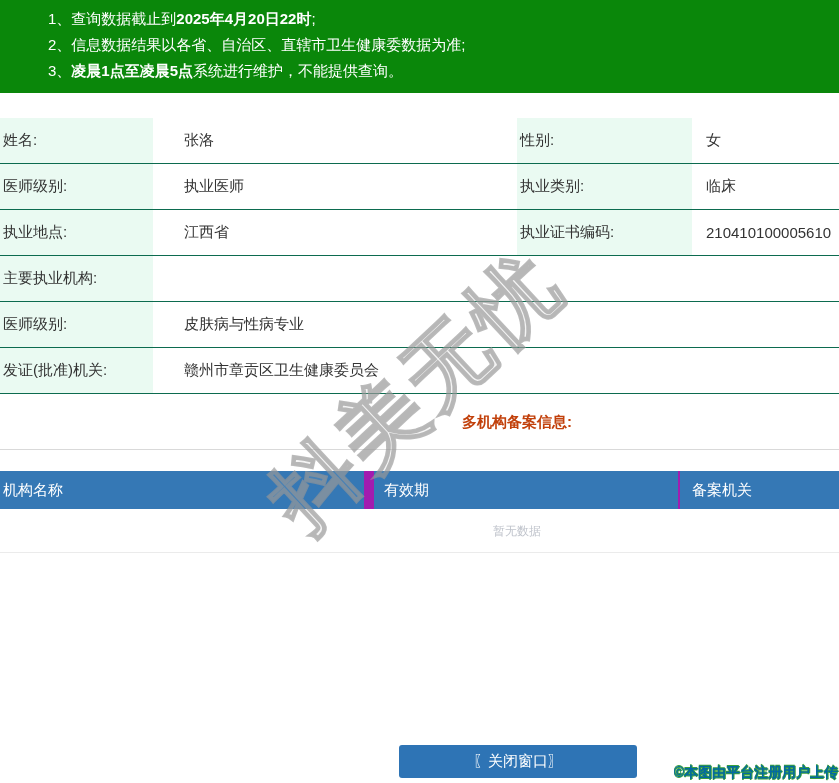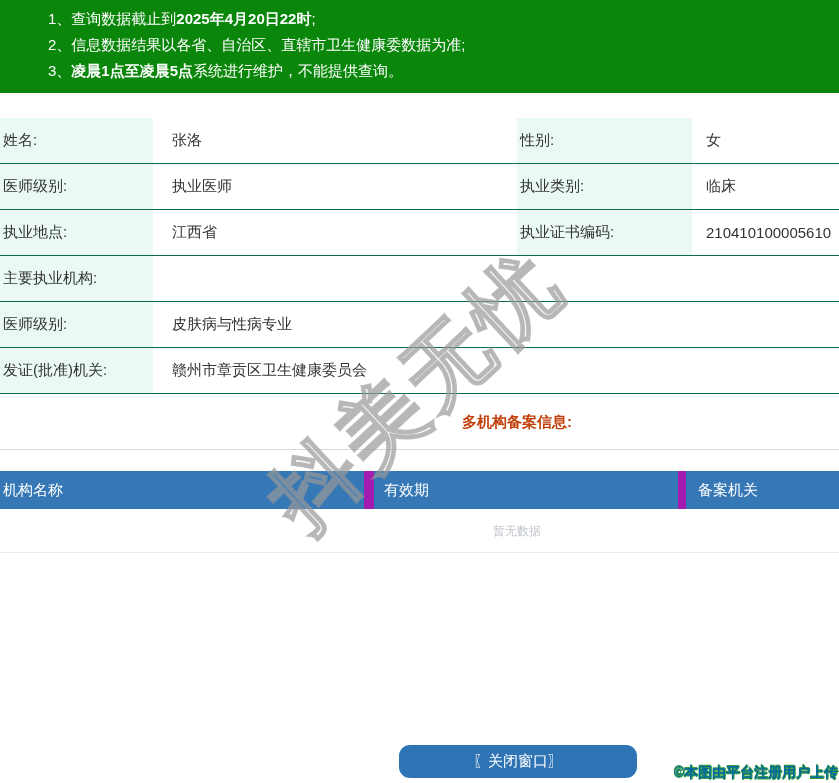--- a/index.html
+++ b/index.html
@@ -22,21 +22,21 @@
   .info-table { position:absolute; top:118px; left:0; width:839px; }
   .irow {
     display:flex; height:46px; box-sizing:border-box;
     border-bottom:1px solid #0c6b4f; align-items:stretch;
     font-size:15px; color:#333;
   }
   .cell-label {
     width:153px; background:#eafaf2; display:flex; align-items:center;
     padding-left:3px; box-sizing:border-box; flex-shrink:0;
   }
-  .cell-value { display:flex; align-items:center; padding-left:19px; box-sizing:border-box; }
+  .cell-value { display:flex; align-items:center; padding-left:31px; box-sizing:border-box; }
   .v-half { width:364px; flex-shrink:0; }
   .cell-label2 {
     width:175px; background:#eafaf2; display:flex; align-items:center;
     padding-left:3px; box-sizing:border-box; flex-shrink:0;
   }
   .v-rest { flex:1; padding-left:14px; }
   .v-full { flex:1; }
 
   
   .filing-title-block {
@@ -50,21 +50,21 @@
   .filing-header {
     position:absolute; top:471px; left:0; width:839px; height:38px;
     display:flex; background:#a21caf;
   }
   .fh-cell {
     background:#3578b5; color:#fff; font-size:15px;
     display:flex; align-items:center; box-sizing:border-box;
   }
   .fh-1 { width:364px; padding-left:3px; }
   .fh-2 { width:304px; margin-left:10px; padding-left:10px; }
-  .fh-3 { flex:1; margin-left:8px; padding-left:12px; }
+  .fh-3 { flex:1; margin-left:2px; padding-left:12px; }
   .empty-row {
     position:absolute; top:509px; left:0; width:839px; height:44px;
     border-bottom:1px solid #ebebeb; box-sizing:border-box;
   }
   .empty-text {
     position:absolute; left:517px; top:50%; transform:translate(-50%,-50%);
     color:#c0c4cc; font-size:12px; white-space:nowrap;
   }
 
   
@@ -73,21 +73,21 @@
     transform:translate(-50%,-50%) rotate(-43deg);
     font-size:84px; font-weight:bold; letter-spacing:6px; white-space:nowrap;
     color:rgba(180,180,180,0.15);
     -webkit-text-stroke:2px rgba(150,150,150,0.65);
     pointer-events:none;
   }
 
   
   .close-btn {
     position:absolute; left:399px; top:745px; width:238px; height:33px;
-    background:#2e74b5; color:#fff; border:none; border-radius:11px;
+    background:#2e74b5; color:#fff; border:none; border-radius:3px;
     font-size:15px; font-family:inherit; display:flex; align-items:center;
     justify-content:center; cursor:pointer; z-index:40;
   }
   .copyright {
     position:absolute; right:1px; bottom:1px; z-index:40;
     font-size:14px; font-weight:bold; color:#0369a1;
     text-shadow:0 1px 0 #3ba03b, 0 -1px 0 #3ba03b, 1px 0 0 #3ba03b;
     white-space:nowrap;
   }
 </style>

